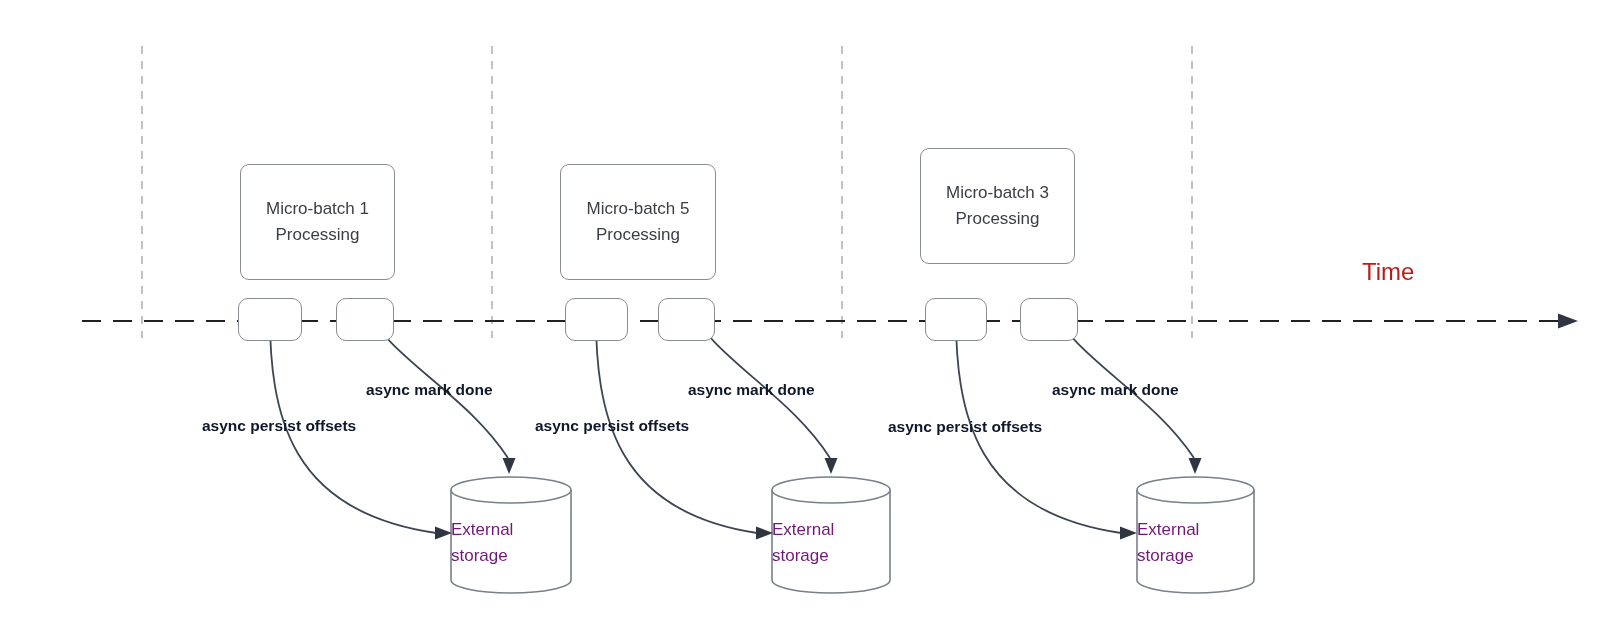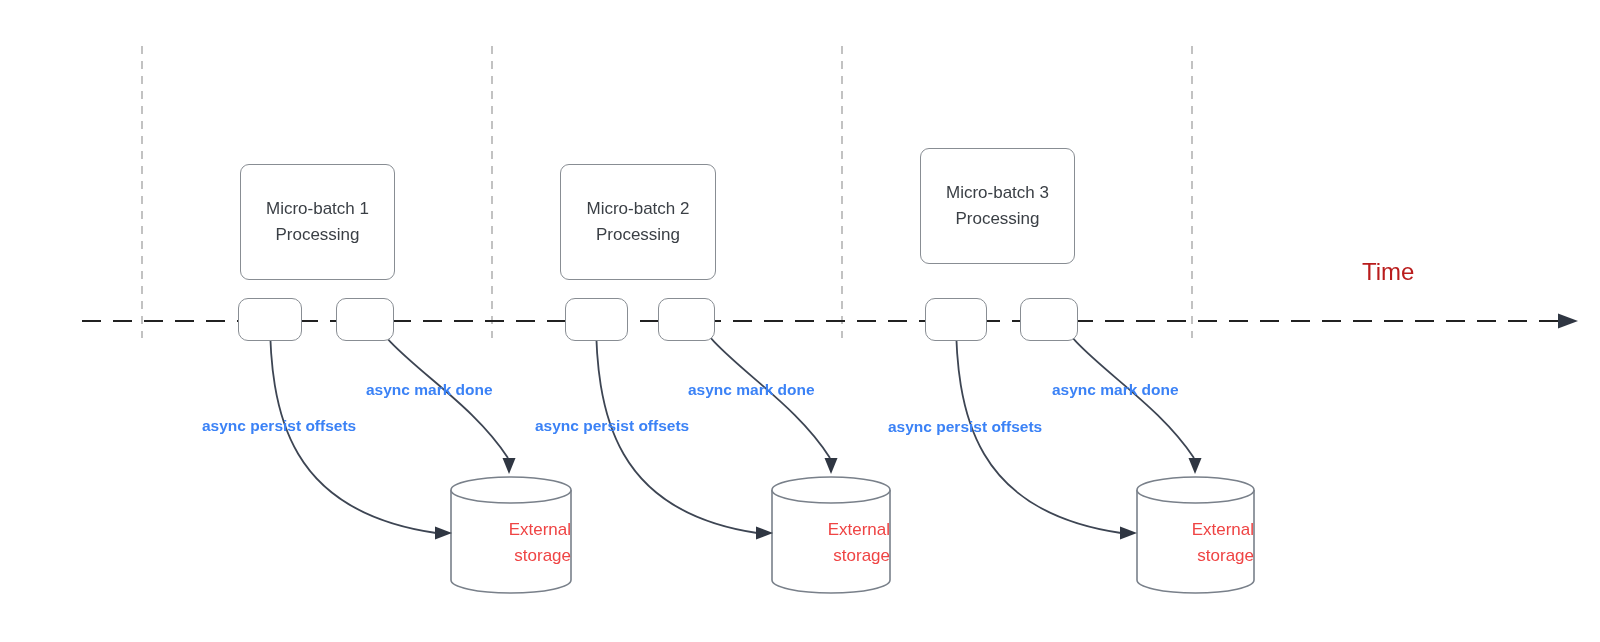--- a/index.html
+++ b/index.html
@@ -12,26 +12,26 @@
     position:absolute;background:#ffffff;border:1.6px solid #888d93;
     border-radius:9px;box-sizing:border-box;
     display:flex;align-items:center;justify-content:center;margin-top:38px;
   }
   .box.small{border-radius:10px;}
   .box-label{
     font-size:17px;line-height:26px;color:#3a3f45;text-align:center;
     white-space:pre-line;
   }
   .conn-label{
-    position:absolute;font-size:15.5px;font-weight:bold;color:#3b82f6;
+    position:absolute;font-size:15.5px;font-weight:bold;color:#0f172a;
     white-space:nowrap;
   }
   .storage-label{
-    position:absolute;font-size:17px;line-height:26px;color:#ef4444;
-    text-align:right;white-space:pre-line;
+    position:absolute;font-size:17px;line-height:26px;color:#701a75;
+    text-align:left;white-space:pre-line;
   }
   .time-label{
     position:absolute;font-size:24px;color:#b91c1c;white-space:nowrap;
   }
 </style>
 </head>
 <body>
 
 <div class="canvas">
 
@@ -87,21 +87,21 @@
 Processing</div>
   </div>
   <div class="box small" style="left:238px;top:260px;width:64px;height:43px"></div>
   <div class="box small" style="left:336px;top:260px;width:58px;height:43px"></div>
   <div class="conn-label" style="left:202px;top:417px">async persist offsets</div>
   <div class="conn-label" style="left:366px;top:381px">async mark done</div>
   <div class="storage-label" style="left:451px;top:517px;width:120px">External
 storage</div>
 
   <div class="box big" style="left:560px;top:126px;width:156px;height:116px">
-    <div class="box-label">Micro-batch 2
+    <div class="box-label">Micro-batch 5
 Processing</div>
   </div>
   <div class="box small" style="left:565px;top:260px;width:63px;height:43px"></div>
   <div class="box small" style="left:658px;top:260px;width:57px;height:43px"></div>
   <div class="conn-label" style="left:535px;top:417px">async persist offsets</div>
   <div class="conn-label" style="left:688px;top:381px">async mark done</div>
   <div class="storage-label" style="left:772px;top:517px;width:118px">External
 storage</div>
 
   <div class="box big" style="left:920px;top:110px;width:155px;height:116px">

